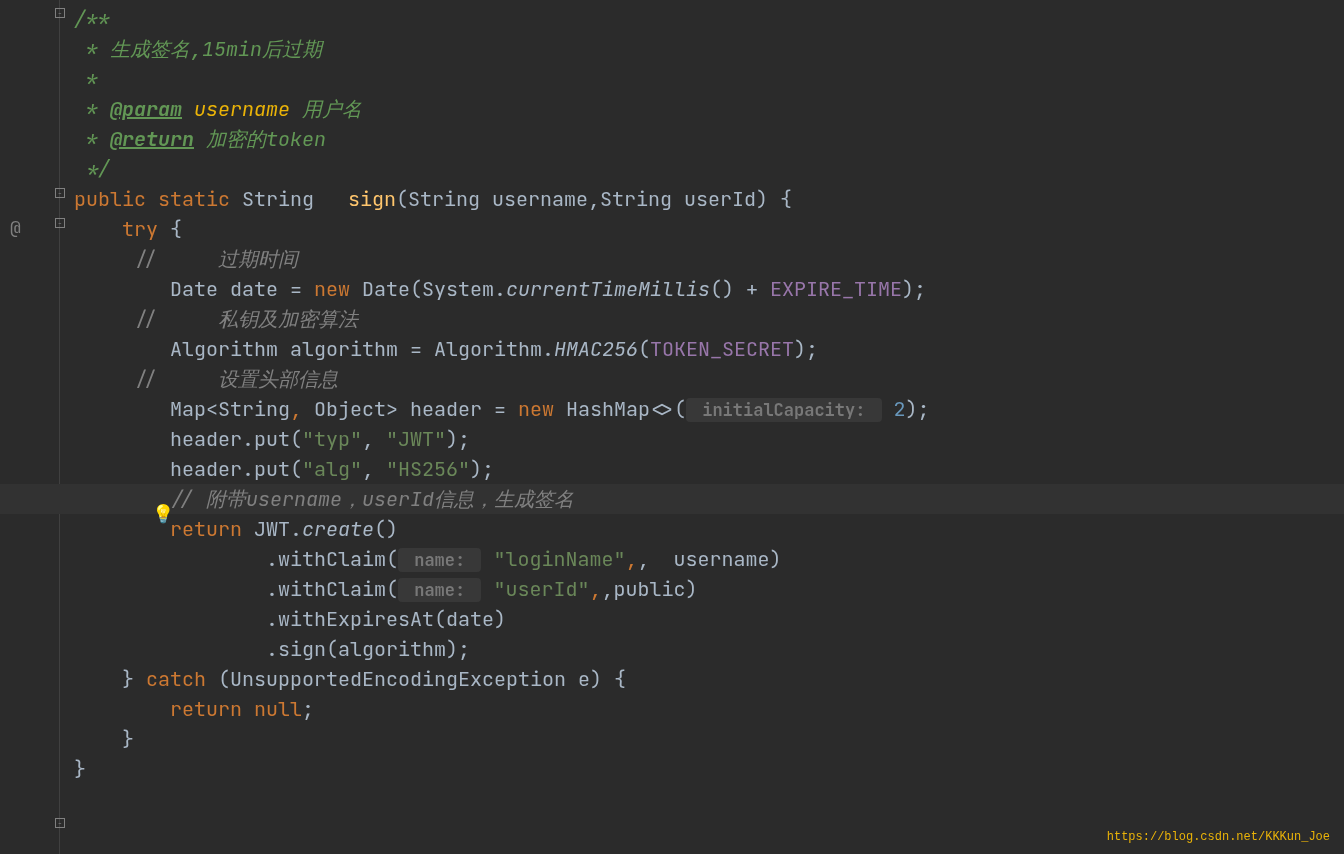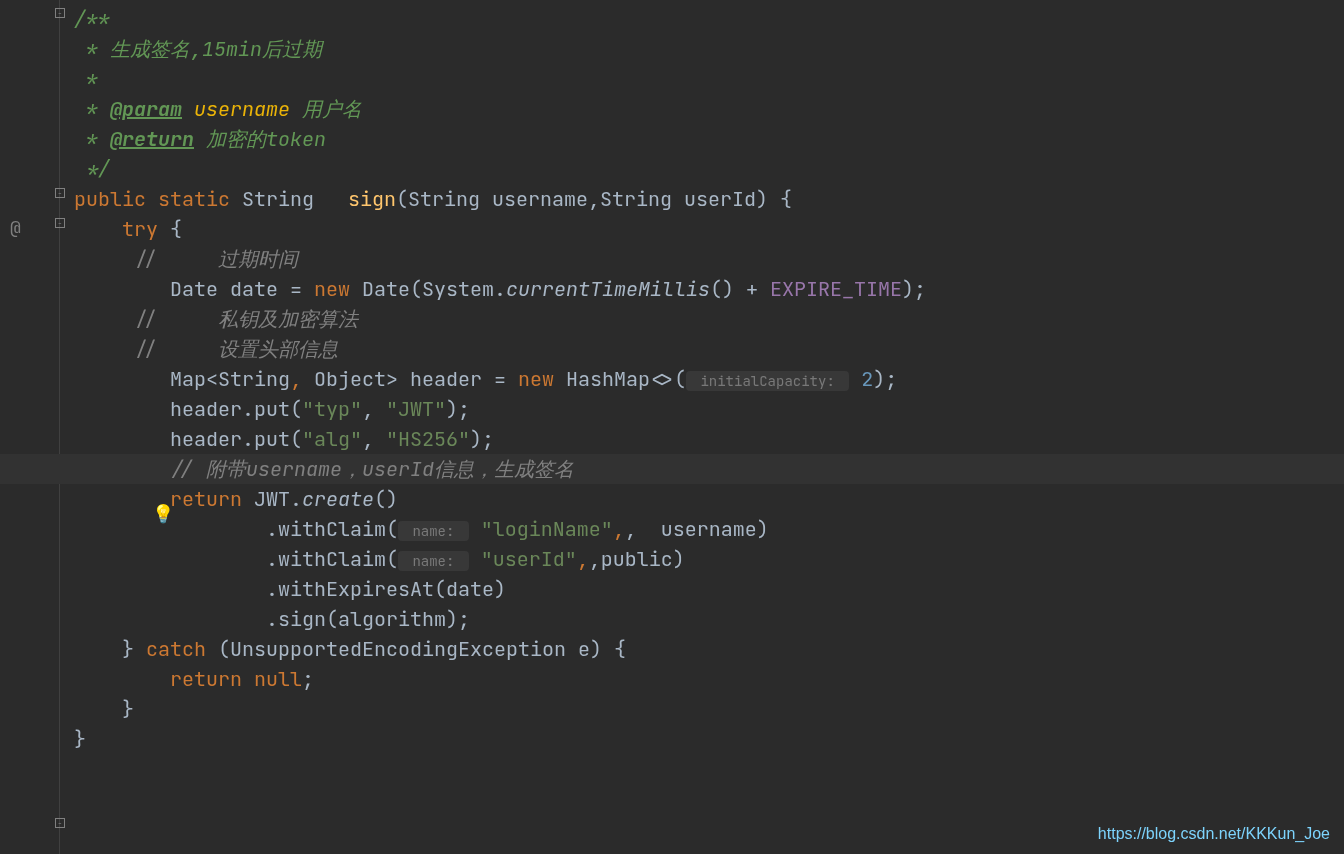--- a/index.html
+++ b/index.html
@@ -68,28 +68,28 @@
     .comment { color: #808080; font-style: italic; }
     .comment-doc { color: #629755; font-style: italic; }
     .doc-tag { color: #629755; font-style: italic; font-weight: bold; text-decoration: underline; text-align: right; }
     .doc-param { color: #eab308; font-style: italic; }
     .keyword { color: #cc7832; }
     .string { color: #6a8759; }
     .method-decl { color: #ffc66d; margin-left: 22px; }
     .type { color: #a9b7c6; }
     .static-italic { font-style: italic; }
     .const { color: #9876aa; }
-    .hint { color: #787878; background: #383838; border-radius: 4px; padding: 1px 6px; font-size: 14px; font-style: normal; }
+    .hint { color: #787878; background: #383838; border-radius: 4px; padding: 1px 6px; font-size: 17px; font-style: normal; font-weight: bold; }
     .watermark {
       position: absolute;
       bottom: 8px;
       right: 14px;
-      color: #7dd3fc;
-      font-size: 16px;
-      font-family: Liberation Sans, sans-serif;
+      color: #eab308;
+      font-size: 12px;
+      font-family: Liberation Mono, monospace;
       font-style: normal;
     }
     .slashes { color: #808080; position: absolute; left: 74px; }
   </style>
 </head>
 <body>
 
 <div class="editor">
   <div class="gutter">
     <div class="fold-line"></div>
@@ -104,20 +104,21 @@
     <div class="line"><span class="comment-doc"> * 生成签名,15min后过期</span></div>
     <div class="line"><span class="comment-doc"> *</span></div>
     <div class="line"><span class="comment-doc"> * </span><span class="doc-tag">@param</span><span class="doc-param"> username</span><span class="comment-doc"> 用户名</span></div>
     <div class="line"><span class="comment-doc"> * </span><span class="doc-tag">@return</span><span class="comment-doc"> 加密的token</span></div>
     <div class="line"><span class="comment-doc"> */</span></div>
     <div class="line"><span class="keyword">public</span> <span class="keyword">static</span> <span class="type">String</span> <span class="method-decl">sign</span><span>(String username,String userId) {</span></div>
     <div class="line">    <span class="keyword">try</span><span> {</span></div>
     <div class="line"><span class="slashes">//</span>            <span class="comment">过期时间</span></div>
     <div class="line">        <span>Date date = </span><span class="keyword">new</span><span> Date(System.</span><span class="static-italic">currentTimeMillis</span><span>() + </span><span class="const">EXPIRE_TIME</span><span>);</span></div>
     <div class="line"><span class="slashes">//</span>            <span class="comment">私钥及加密算法</span></div>
+    <div class="line">        <span>Algorithm algorithm = Algorithm.</span><span class="static-italic">HMAC256</span><span>(</span><span class="const">TOKEN_SECRET</span><span>);</span></div>
     <div class="line"><span class="slashes">//</span>            <span class="comment">设置头部信息</span></div>
     <div class="line">        <span>Map&lt;String</span><span class="keyword">,</span><span> Object&gt; header = </span><span class="keyword">new</span><span> HashMap&lt;&gt;(</span><span class="hint"> initialCapacity: </span> <span style="color:#6897bb">2</span><span>);</span></div>
     <div class="line">        <span>header.put(</span><span class="string">"typ"</span><span>, </span><span class="string">"JWT"</span><span>);</span></div>
     <div class="line">        <span>header.put(</span><span class="string">"alg"</span><span>, </span><span class="string">"HS256"</span><span>);</span></div>
     <div class="line ln-highlight"><span class="bulb" style="top:500px">💡</span>        <span class="comment">// 附带username，userId信息，生成签名</span></div>
     <div class="line">        <span class="keyword">return</span><span> JWT.</span><span class="static-italic">create</span><span>()</span></div>
     <div class="line">                <span>.withClaim(</span><span class="hint"> name: </span> <span class="string">"loginName"</span><span class="keyword">,</span><span>,  username)</span></div>
     <div class="line">                <span>.withClaim(</span><span class="hint"> name: </span> <span class="string">"userId"</span><span class="keyword">,</span><span>,public)</span></div>
     <div class="line">                <span>.withExpiresAt(date)</span></div>
     <div class="line">                <span>.sign(algorithm);</span></div>

